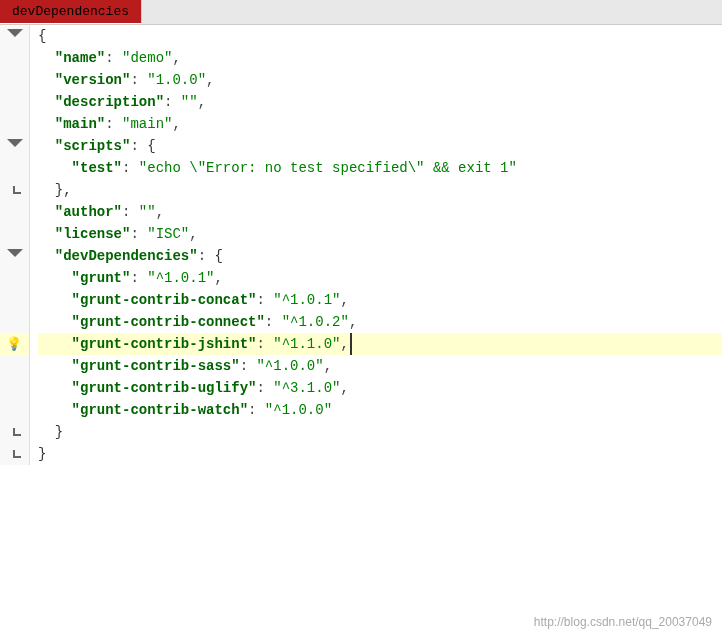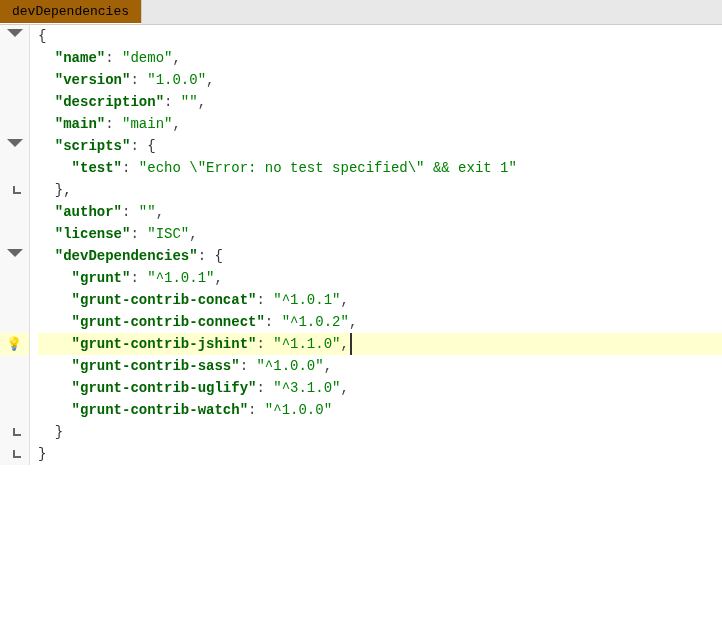--- a/index.html
+++ b/index.html
@@ -31,21 +31,21 @@
     .tab {
       padding: 4px 12px;
       font-size: 13px;
       background: #d4d4d4;
       border-right: 1px solid #ccc;
       color: #333;
       cursor: pointer;
     }
 
     .tab.active {
-      background: #a16207;
+      background: #b91c1c;
       border-bottom: 1px solid #ffffff;
       color: #000;
     }
 
     .code-area {
       display: flex;
       background: #ffffff;
       padding: 0;
     }
 
@@ -181,13 +181,14 @@
         <div class="code-line"><span>    </span><span style="color: rgb(0, 100, 0); font-weight: bold;">"grunt-contrib-connect"</span><span style="color: rgb(68, 68, 68);">: </span><span style="color: rgb(0, 128, 0);">"^1.0.2"</span><span style="color: rgb(68, 68, 68);">,</span></div>
         <div class="code-line highlighted" style="background: rgb(255, 255, 208);"><span>    </span><span style="color: rgb(0, 100, 0); font-weight: bold;">"grunt-contrib-jshint"</span><span style="color: rgb(68, 68, 68);">: </span><span style="color: rgb(0, 128, 0);">"^1.1.0"</span><span style="color: rgb(68, 68, 68);">,</span><span style="border-left: 2px solid rgb(51, 51, 51); animation: 1s step-end 0s infinite normal none running blink; margin-left: 1px;">&nbsp;</span></div>
         <div class="code-line"><span>    </span><span style="color: rgb(0, 100, 0); font-weight: bold;">"grunt-contrib-sass"</span><span style="color: rgb(68, 68, 68);">: </span><span style="color: rgb(0, 128, 0);">"^1.0.0"</span><span style="color: rgb(68, 68, 68);">,</span></div>
         <div class="code-line"><span>    </span><span style="color: rgb(0, 100, 0); font-weight: bold;">"grunt-contrib-uglify"</span><span style="color: rgb(68, 68, 68);">: </span><span style="color: rgb(0, 128, 0);">"^3.1.0"</span><span style="color: rgb(68, 68, 68);">,</span></div>
         <div class="code-line"><span>    </span><span style="color: rgb(0, 100, 0); font-weight: bold;">"grunt-contrib-watch"</span><span style="color: rgb(68, 68, 68);">: </span><span style="color: rgb(0, 128, 0);">"^1.0.0"</span></div>
         <div class="code-line"><span>  </span><span style="color: rgb(51, 51, 51);">}</span></div>
         <div class="code-line"><span></span><span style="color: rgb(51, 51, 51);">}</span></div>
       </div>
   </div>
 
+  <div class="watermark">http://blog.csdn.net/qq_20037049</div>
 </div>
 
 </body></html>

